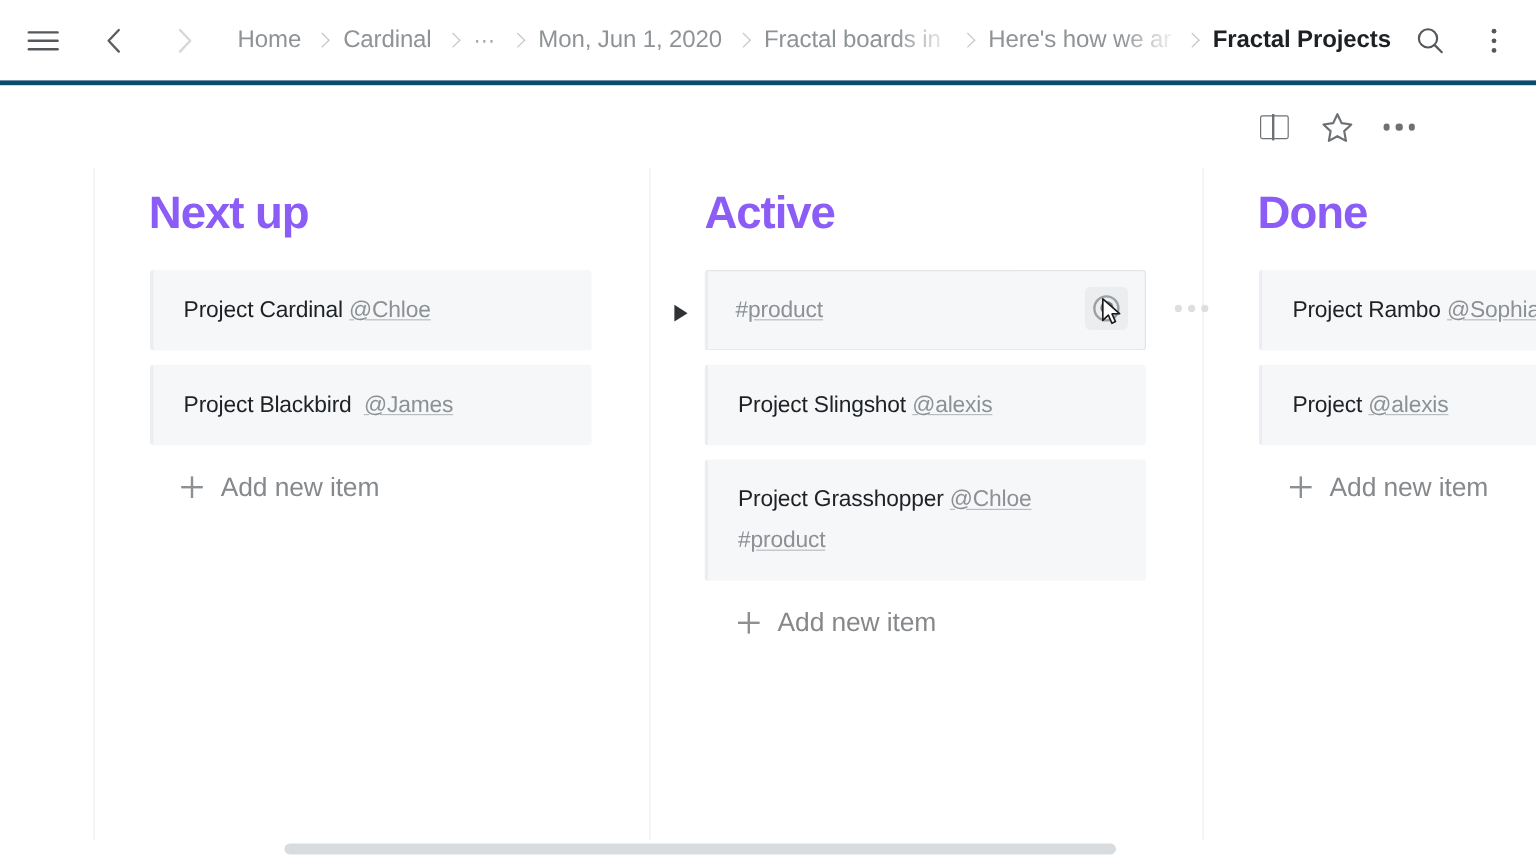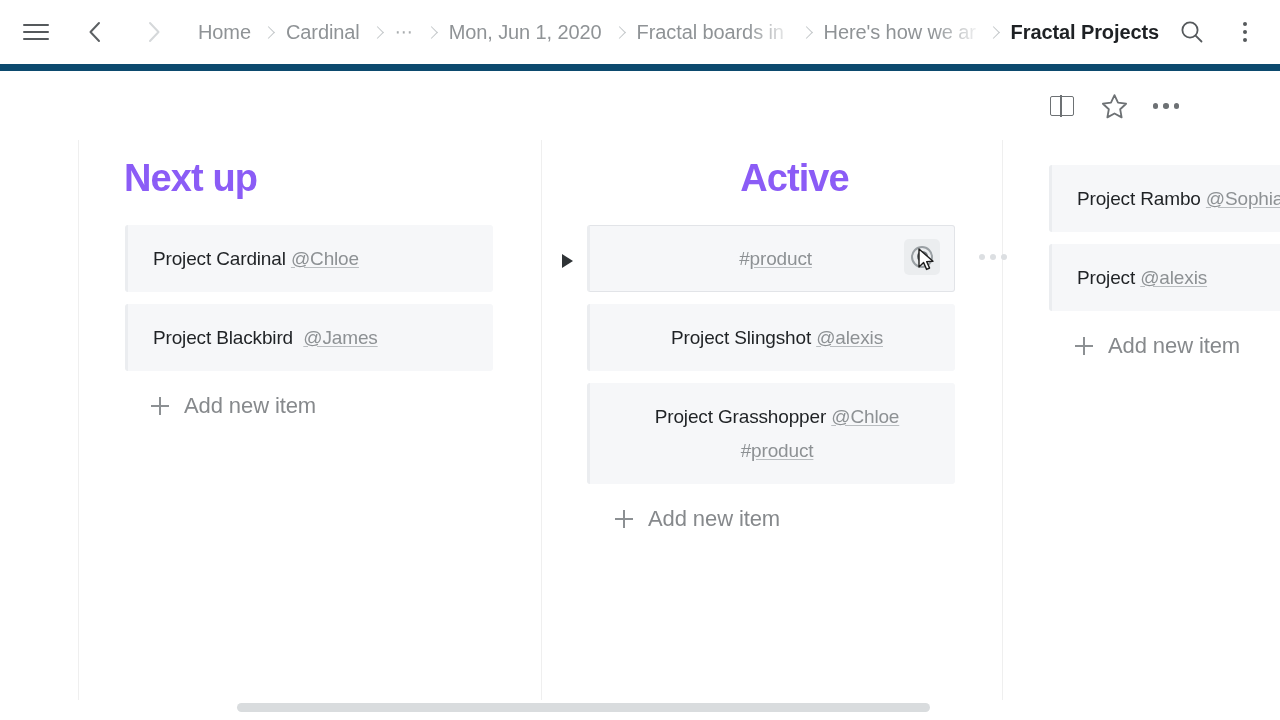--- a/index.html
+++ b/index.html
@@ -8,21 +8,21 @@
     overflow: hidden;
     background: #ffffff;
     font-family: "Liberation Sans", sans-serif;
     -webkit-font-smoothing: antialiased;
   }
 
   
   .header {
     position: absolute; top: 0; left: 0;
     width: 1280px; height: 71px;
-    border-bottom: 7px solid #0c4a6e;
+    border-bottom: 4px solid #0c4a6e;
     display: flex; align-items: center;
     background: #fff;
   }
   .hdr-icon-btn {
     flex: none;
     display: flex; align-items: center; justify-content: center;
     color: #4b4f52;
   }
   .hamburger { width: 26px; height: 18px; margin-left: 23px; position: relative; }
   .hamburger i {
@@ -94,21 +94,21 @@
 
   
   .board { position:absolute; top: 140px; left:0; width: 1280px; height: 580px; }
   .vdiv { position:absolute; top:0; width:1px; background:#efefef; height: 560px; }
   .vdiv.d0 { left: 78px; }
   .vdiv.d1 { left: 541px; }
   .vdiv.d2 { left: 1002px; }
 
   .col { position:absolute; top: 0; height: 560px; }
   .col.c0 { left: 79px;  width: 462px; }
-  .col.c1 { left: 542px; width: 460px; text-align: center; }
+  .col.c1 { left: 542px; width: 460px; }
   .col.c2 { left: 1003px; width: 277px; }
 
   .col-title {
     font-size: 38px;
     font-weight: bold;
     color: #8b5cf6;
     letter-spacing: -0.9px;
     margin-left: 45px;
     margin-top: 18px;
     line-height: 1.1;
@@ -344,20 +344,21 @@
       </div>
 
     </div>
     <div class="add-new">
       <span class="plus"></span>
       <span>Add new item</span>
     </div>
   </div>
 
   <div class="col c2">
+    <div class="col-title">Done</div>
     <div class="cards">
 
       <div class="card">
         <div class="card-line">
           <span>Project Rambo</span>
           <span class="mention"> <u>@Sophia</u></span>
         </div>
       </div>
 
       <div class="card">

